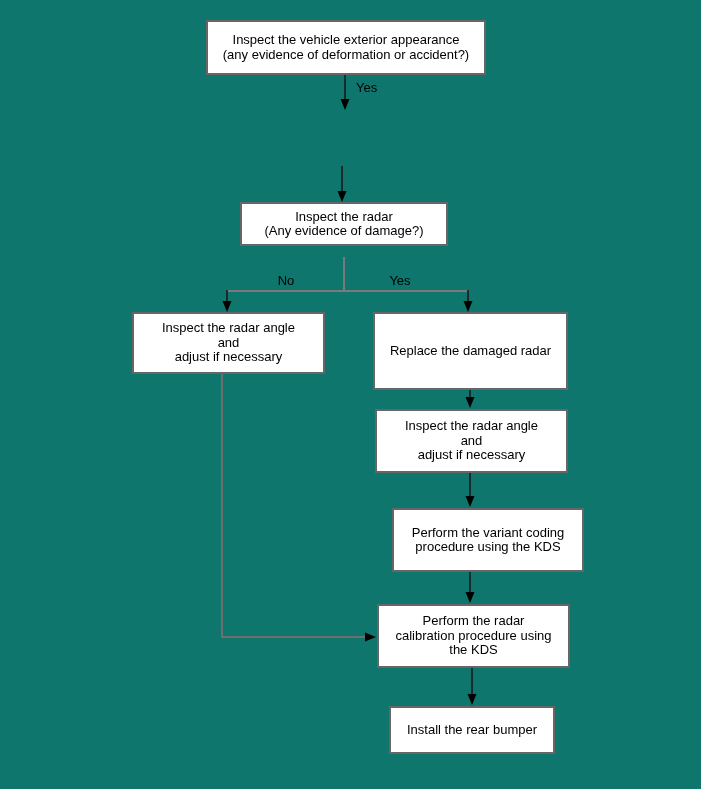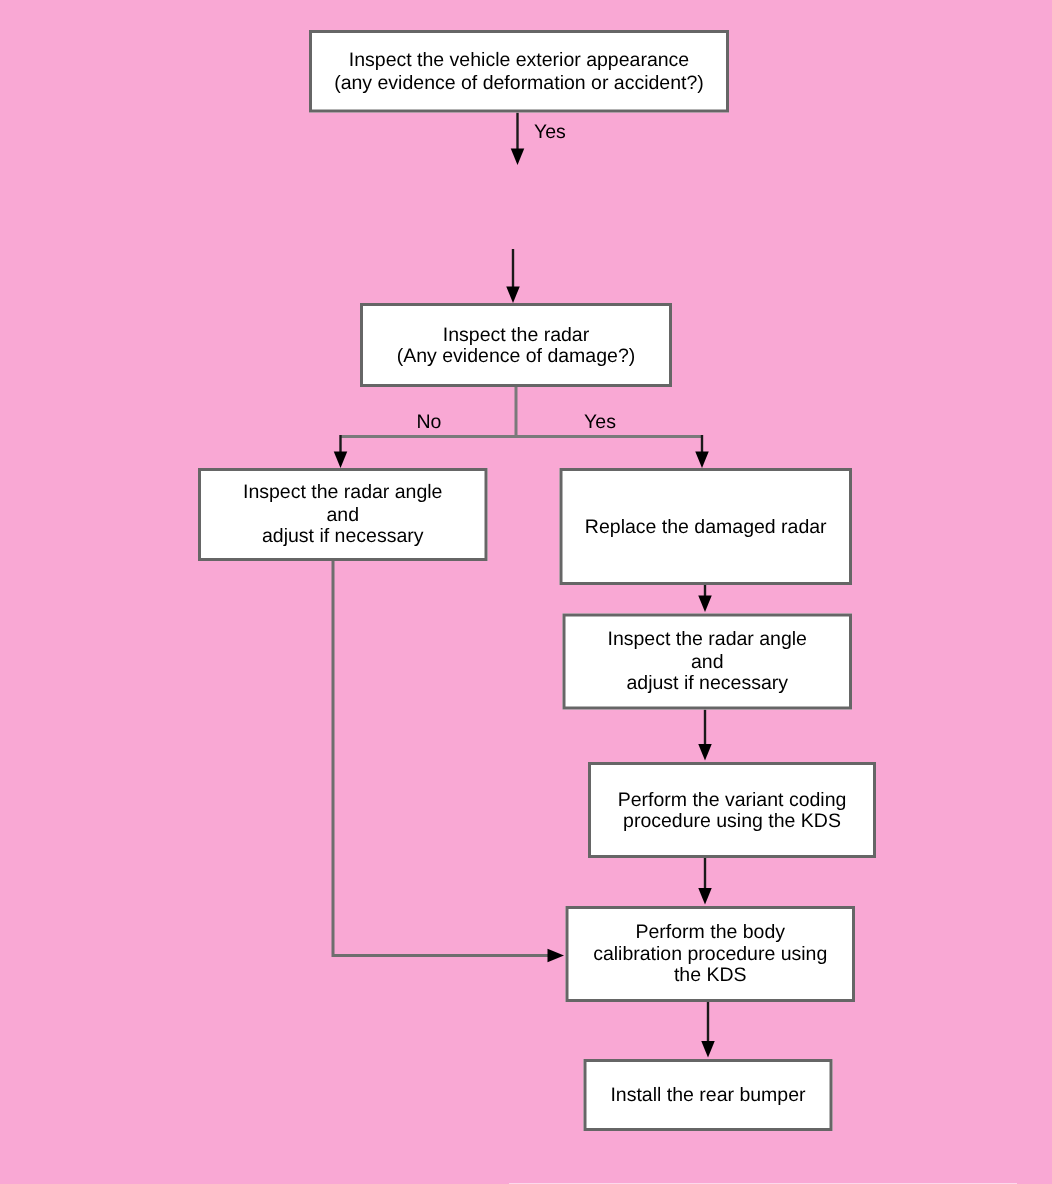--- a/index.html
+++ b/index.html
@@ -5,21 +5,21 @@
   html, body {
     margin: 0;
     padding: 0;
     background: #ffffff;
     font-family: "Liberation Sans", sans-serif;
   }
   .canvas {
     position: relative;
     width: 701px;
     height: 789px;
-    background: #f9a8d4;
+    background: #0f766e;
     overflow: hidden;
   }
   .connectors {
     position: absolute;
     left: 0;
     top: 0;
     width: 701px;
     height: 789px;
   }
   .node {
@@ -99,21 +99,21 @@
       <polygon points="472,705 467.5,694 476.5,694" fill="#000000"></polygon>
     </g>
   </svg>
 
   <div class="node" style="left:206px; top:20px; width:280px; height:55px">
     <div class="node-label">Inspect the vehicle exterior appearance
 (any evidence of deformation or accident?)</div>
   </div>
 
 
-  <div class="node" style="left:240px; top:202px; width:208px; height:56px">
+  <div class="node" style="left:240px; top:202px; width:208px; height:44px">
     <div class="node-label">Inspect the radar
 (Any evidence of damage?)</div>
   </div>
 
   <div class="node" style="left:132px; top:312px; width:193px; height:62px">
     <div class="node-label">Inspect the radar angle
 and
 adjust if necessary</div>
   </div>
 
@@ -126,21 +126,21 @@
 and
 adjust if necessary</div>
   </div>
 
   <div class="node" style="left:392px; top:508px; width:192px; height:64px">
     <div class="node-label">Perform the variant coding
 procedure using the KDS</div>
   </div>
 
   <div class="node" style="left:377px; top:604px; width:193px; height:64px">
-    <div class="node-label">Perform the body
+    <div class="node-label">Perform the radar
 calibration procedure using
 the KDS</div>
   </div>
 
   <div class="node" style="left:389px; top:706px; width:166px; height:48px">
     <div class="node-label">Install the rear bumper</div>
   </div>
 
   <div class="edge-label" style="left:356px; top:80px">Yes</div>
 

